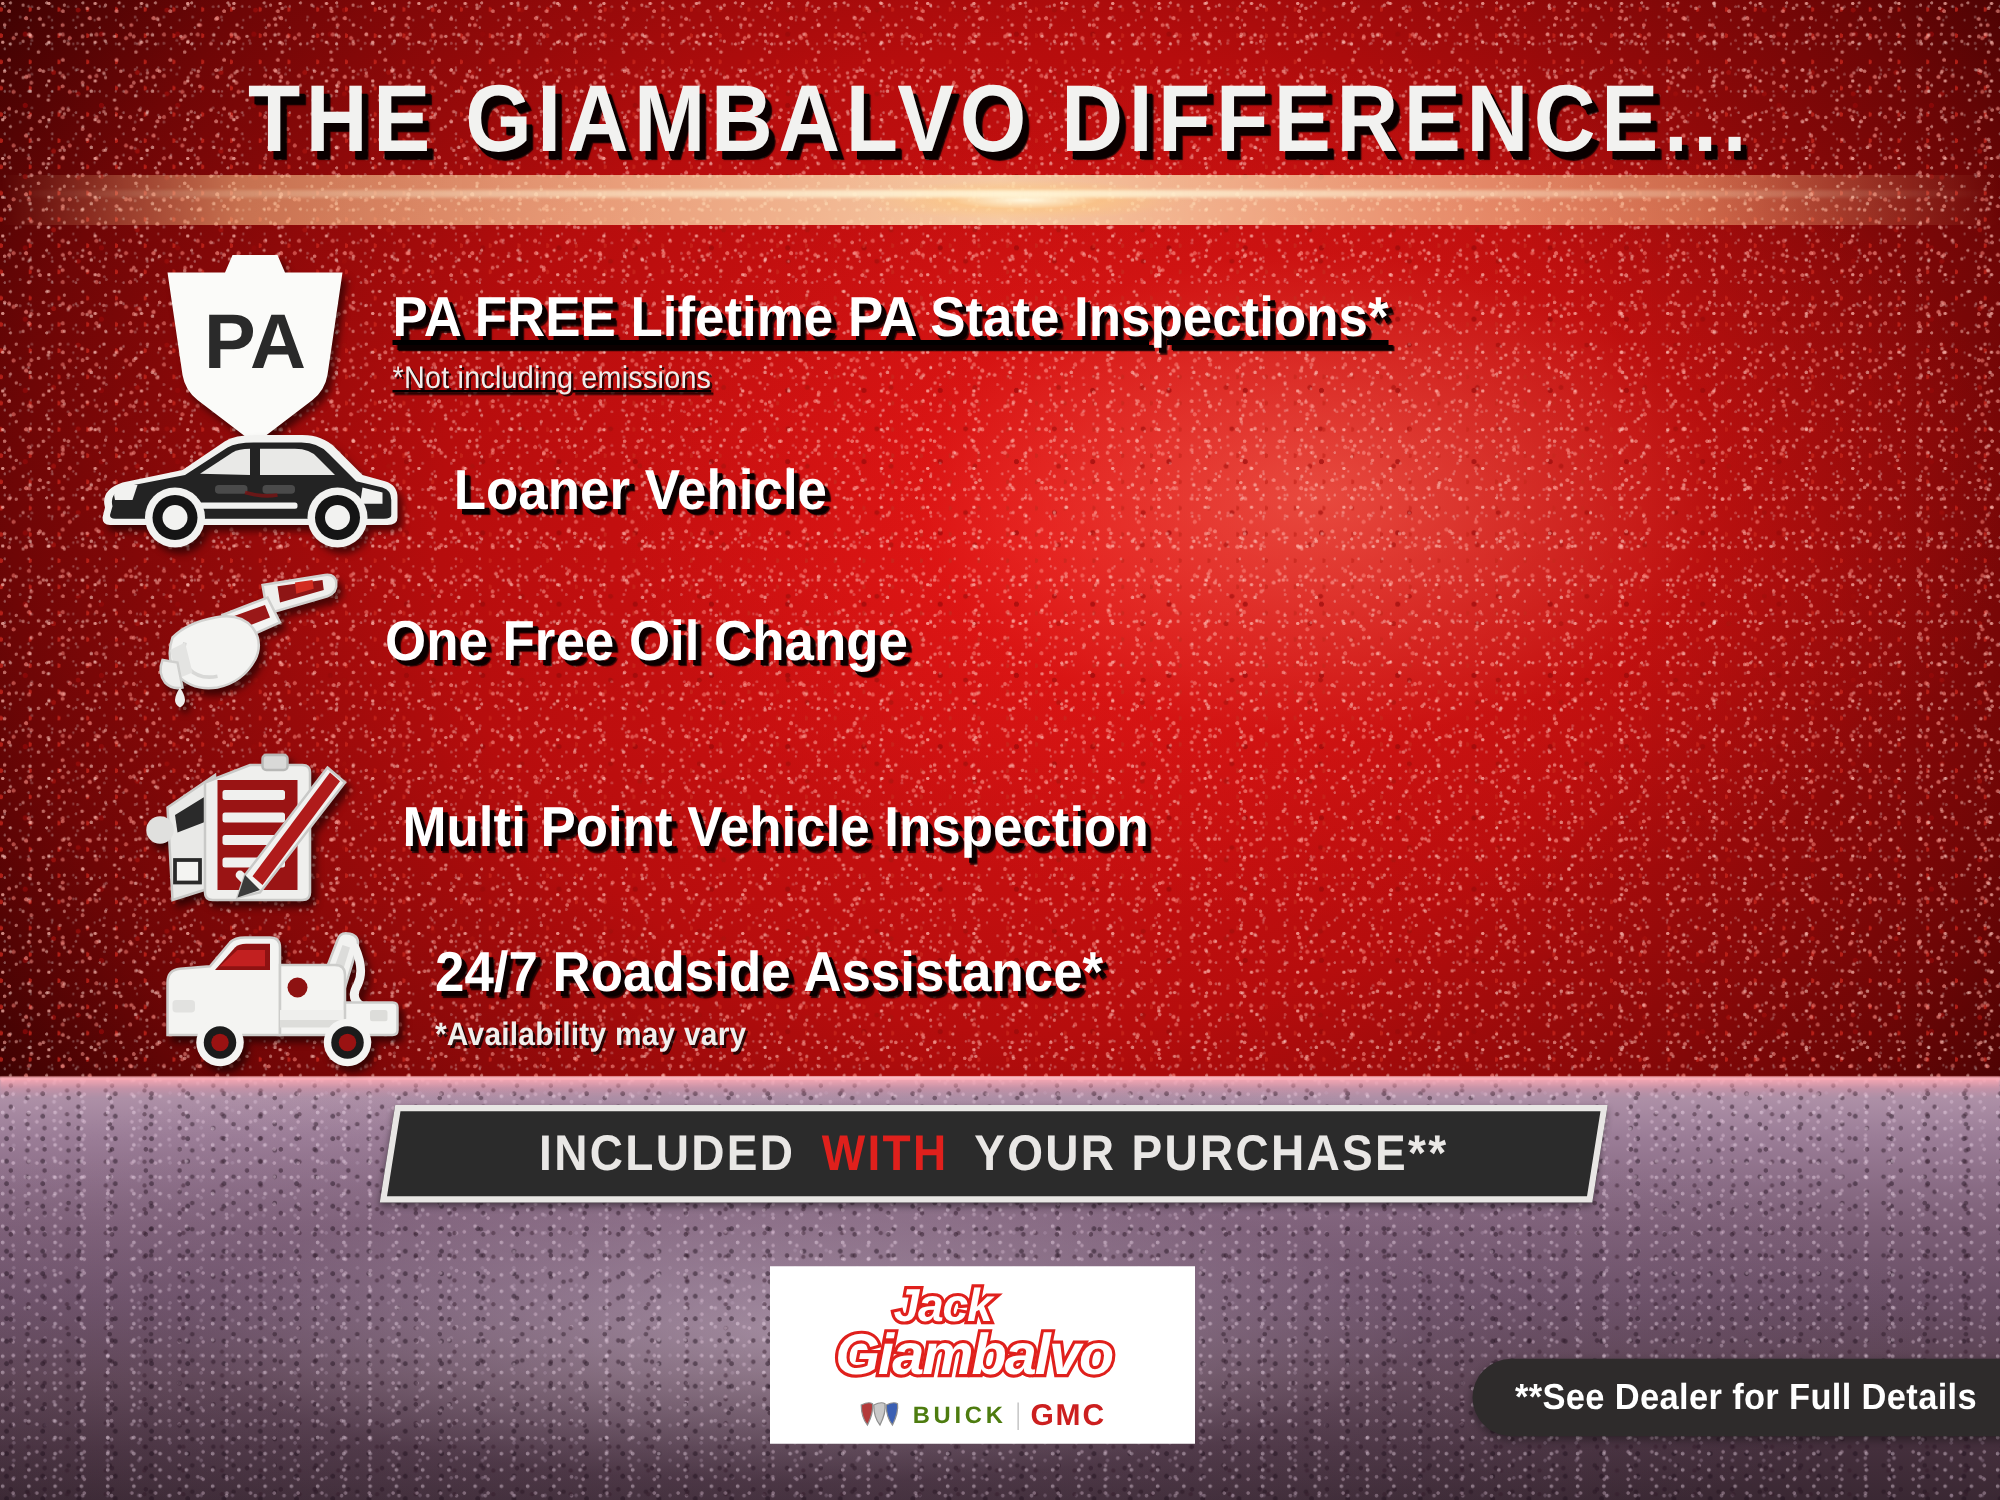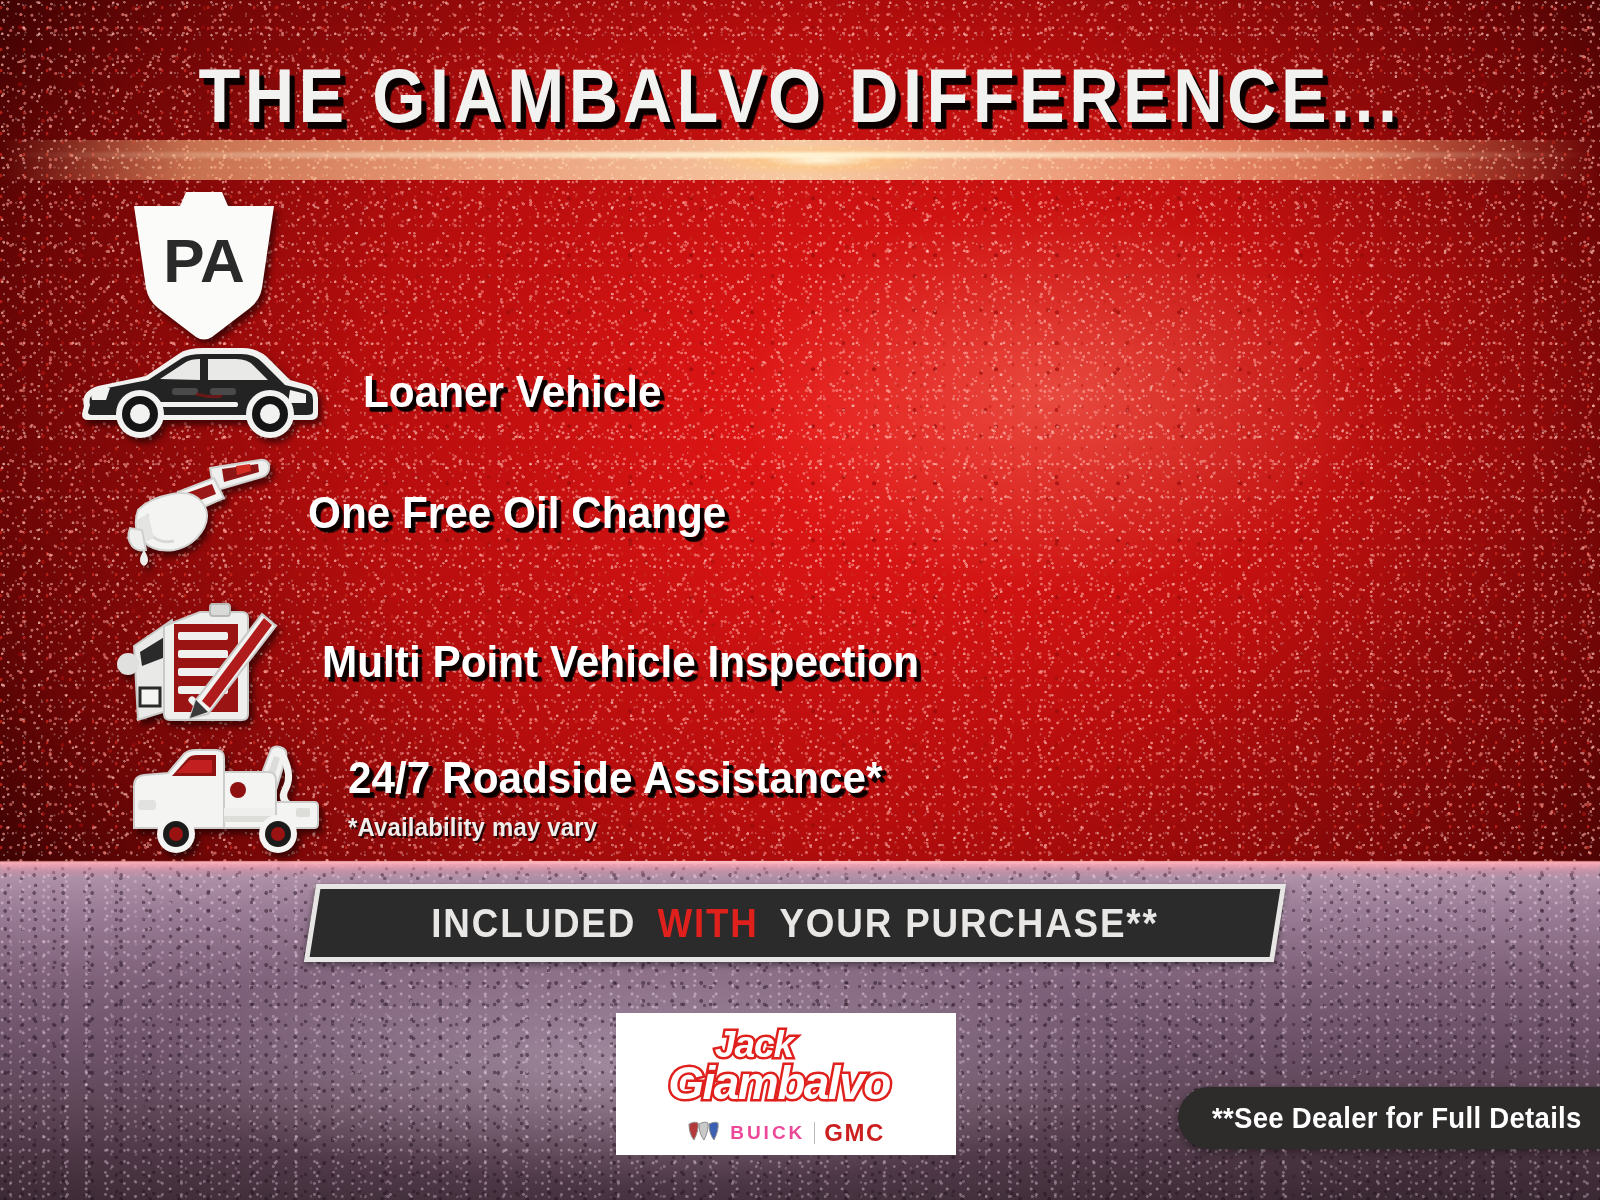--- a/index.html
+++ b/index.html
@@ -220,21 +220,21 @@
     -webkit-text-stroke:5px #e0201c;
     paint-order:stroke fill;
     line-height:.98;
   }
   .logo-brands {
     position:absolute; left:0; top:106px; width:340px;
     display:flex; align-items:center; justify-content:center; gap:9px;
   }
   .brand-buick {
     font-family:"Liberation Sans", sans-serif;
-    font-weight:bold; font-size:19px; letter-spacing:3px; color:#ec4899;
+    font-weight:bold; font-size:19px; letter-spacing:3px; color:#4d7c0f;
   }
   .brand-div { width:1px; height:22px; background:#b9b9b9; }
   .brand-gmc {
     font-family:"Liberation Sans", sans-serif;
     font-weight:bold; font-size:24px; letter-spacing:1.5px; color:#cc1f1f;
   }
 
   
   .disclaimer {
     position:absolute; left:1178px; top:1087px; width:470px; height:62px;
@@ -262,26 +262,30 @@
 
   <div class="bg-red"></div>
   <div class="flare"></div>
   <div class="flare2"></div>
   <div class="bg-road"></div>
   <div class="horizon-line"></div>
   <div class="horizon-glow"></div>
 
   <div class="headline">THE GIAMBALVO DIFFERENCE...</div>
 
-  <div class="feature" style="left:124px; top:190px; align-items:flex-start;text-decoration:underline;">
+  <div class="feature" style="left:124px; top:202px; align-items:flex-start;text-decoration:underline;">
     <div class="feat-icon">
       <svg class="keystone" viewBox="0 0 160 152" xmlns="http://www.w3.org/2000/svg">
         <path d="M10 16 L56 16 L62 2 L98 2 L104 16 L150 16 L138 98 Q136 110 126 118 L88 147 Q80 152 72 147 L34 118 Q24 110 22 98 Z" fill="#fbfbf9"></path>
         <text class="ks-text" x="80" y="92" text-anchor="middle">PA</text>
       </svg>
+    </div>
+    <div class="feat-text-wrap" style="margin-left:30px; margin-top:26px;">
+      <div class="feat-label">PA FREE Lifetime PA State Inspections*</div>
+      <div class="feat-note">*Not including emissions</div>
     </div>
   </div>
 
   <div class="feature" style="left:76px; top:344px;">
     <div class="feat-icon">
       <svg class="ico" width="246" height="96" viewBox="0 0 246 96" xmlns="http://www.w3.org/2000/svg">
         <path d="M8 62 Q4 48 22 42 L70 32 L104 9 Q112 4 128 4 L166 4 Q182 4 192 14 L214 36 L232 41 Q242 44 242 54 L242 70 Q242 76 234 76 L12 76 Q6 76 6 70 Z" fill="#f2f2f0"></path>
         <path d="M14 61 Q11 50 26 45 L72 36 L106 14 Q113 10 127 10 L165 10 Q179 10 187 19 L209 41 L230 46 Q237 48 237 56 L237 68 Q237 71 231 71 L16 71 Q12 71 12 68 Z" fill="#232323"></path>
         <path d="M84 35 L110 18 Q115 15 124 15 L124 36 Z" fill="#e9e9e7"></path>
         <path d="M132 15 L160 15 Q172 15 178 22 L192 36 L132 36 Z" fill="#e9e9e7"></path>

